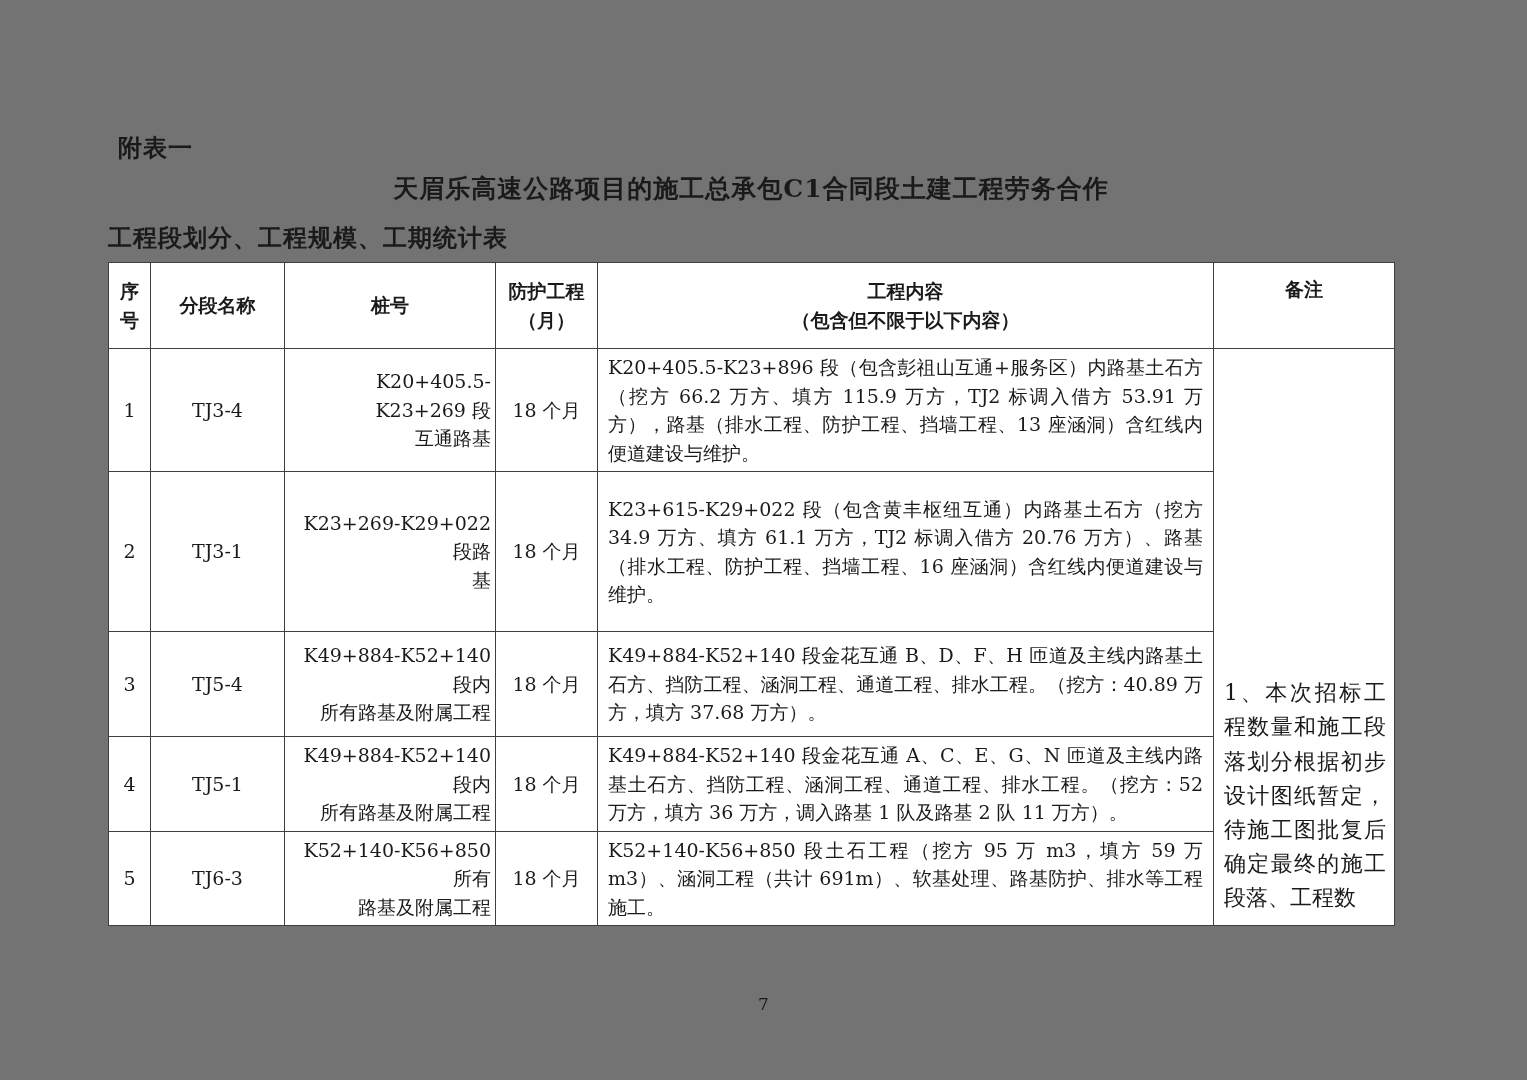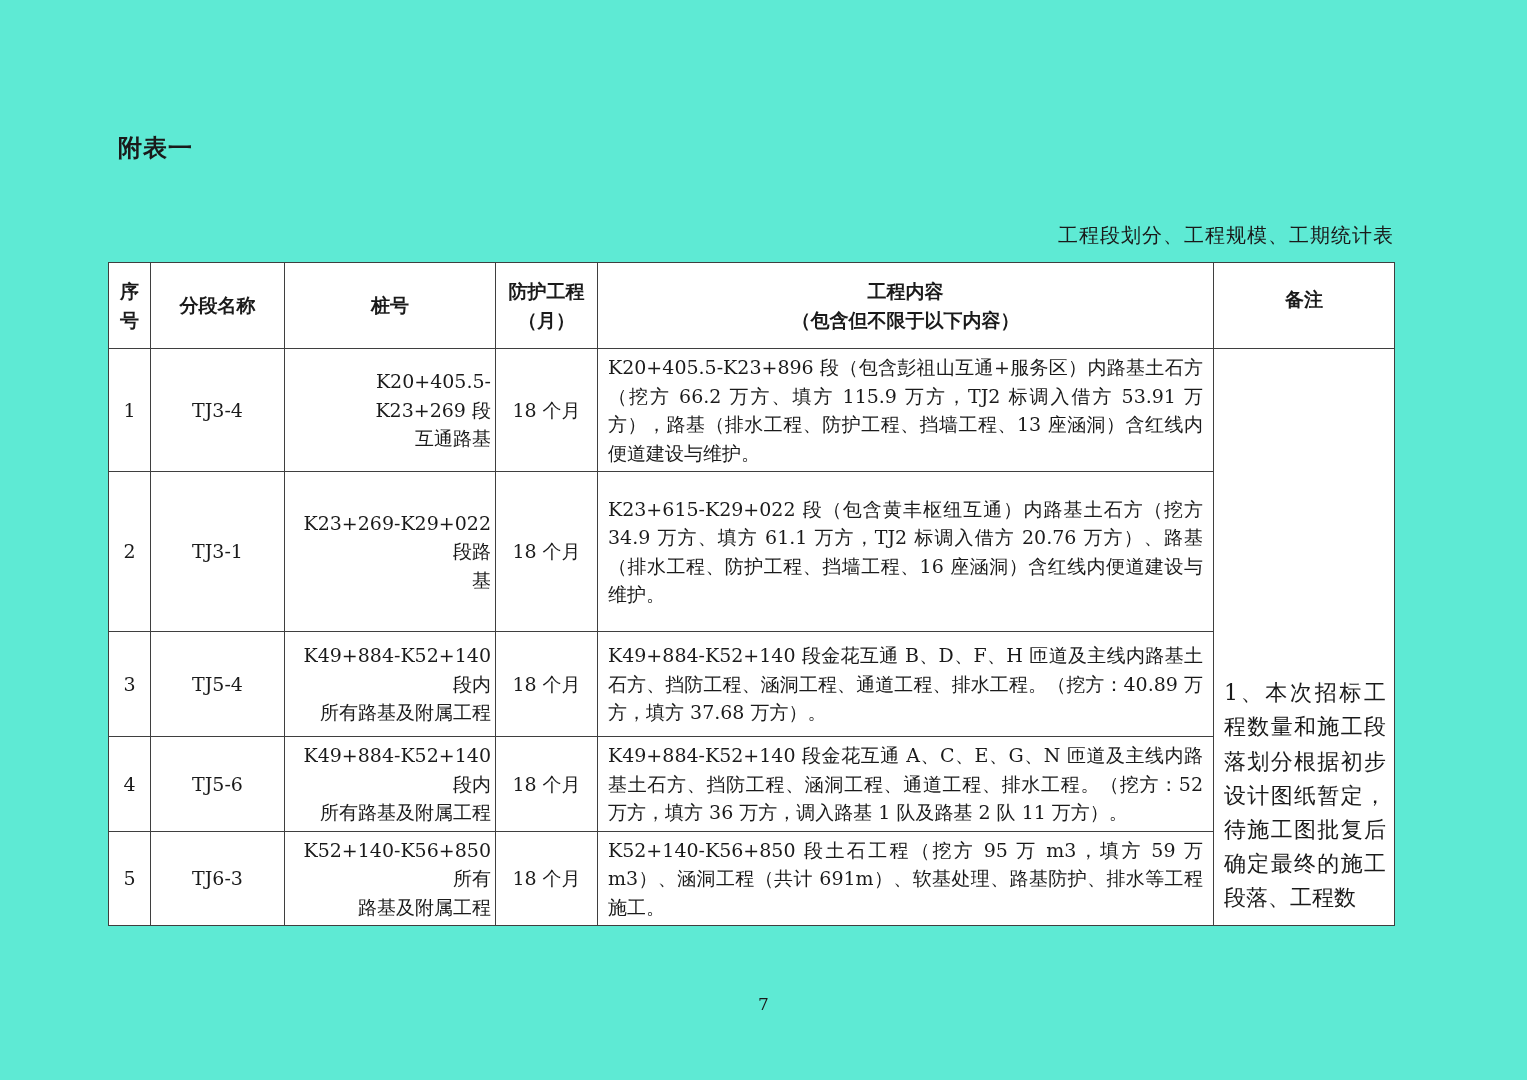--- a/index.html
+++ b/index.html
@@ -10,21 +10,21 @@
   body {
     width: 1527px;
     height: 1080px;
     position: relative;
     font-family: "DejaVu Serif", "Liberation Serif", serif;
     color: #1a1a1a;
   }
   .page {
     position: absolute;
     inset: 0;
-    background: #5eead4;
+    background: #737373;
   }
   .appendix {
     position: absolute;
     left: 118px;
     top: 132px;
     font-size: 24px;
     font-weight: bold;
     letter-spacing: 1px;
   }
   .title {
@@ -35,23 +35,23 @@
     text-align: center;
     font-size: 25px;
     font-weight: bold;
     letter-spacing: 1px;
   }
   .subtitle {
     position: absolute;
     left: 108px;
     top: 222px;
     width: 1286px;
-    text-align: right;
-    font-size: 20px;
-    font-weight: normal;
+    text-align: left;
+    font-size: 24px;
+    font-weight: bold;
     letter-spacing: 1px;
   }
   table.stats-table {
     position: absolute;
     left: 108px;
     top: 262px;
     width: 1286px;
     border-collapse: collapse;
     table-layout: fixed;
   }
@@ -65,21 +65,21 @@
     line-height: 1.5;
     overflow: hidden;
     background: #ffffff;
   }
   .stats-table th {
     font-weight: bold;
     white-space: pre-line;
   }
   .stats-table th.th-remark {
     vertical-align: top;
-    padding-top: 22px;
+    padding-top: 12px;
   }
   .row-header   { height: 86px; }
   .row-1 { height: 117px; }
   .row-2 { height: 160px; }
   .row-3 { height: 105px; }
   .row-4 { height: 82px;  }
   .row-5 { height: 71px;  }
   td.cell-station {
     white-space: pre-line;
     text-align: right;
@@ -103,20 +103,21 @@
     text-align: center;
     font-size: 17px;
   }
 </style>
 </head>
 <body>
 
 <div class="page">
 
   <div class="appendix">附表一</div>
+  <div class="title">天眉乐高速公路项目的施工总承包C1合同段土建工程劳务合作</div>
   <div class="subtitle">工程段划分、工程规模、工期统计表</div>
 
   <table class="stats-table">
     <colgroup>
       <col style="width:42px">
       <col style="width:134px">
       <col style="width:211px">
       <col style="width:102px">
       <col style="width:616px">
       <col style="width:181px">
@@ -157,21 +158,21 @@
         <td class="cell-seq">3</td>
         <td class="cell-name">TJ5-4</td>
         <td class="cell-station">K49+884-K52+140 段内
 所有路基及附属工程</td>
         <td class="cell-duration">18 个月</td>
         <td class="cell-content">K49+884-K52+140 段金花互通 B、D、F、H 匝道及主线内路基土石方、挡防工程、涵洞工程、通道工程、排水工程。（挖方：40.89 万方，填方 37.68 万方）。</td>
       </tr>
 
       <tr class="row-4">
         <td class="cell-seq">4</td>
-        <td class="cell-name">TJ5-6</td>
+        <td class="cell-name">TJ5-1</td>
         <td class="cell-station">K49+884-K52+140 段内
 所有路基及附属工程</td>
         <td class="cell-duration">18 个月</td>
         <td class="cell-content">K49+884-K52+140 段金花互通 A、C、E、G、N 匝道及主线内路基土石方、挡防工程、涵洞工程、通道工程、排水工程。（挖方：52 万方，填方 36 万方，调入路基 1 队及路基 2 队 11 万方）。</td>
       </tr>
 
       <tr class="row-5">
         <td class="cell-seq">5</td>
         <td class="cell-name">TJ6-3</td>
         <td class="cell-station">K52+140-K56+850 所有

